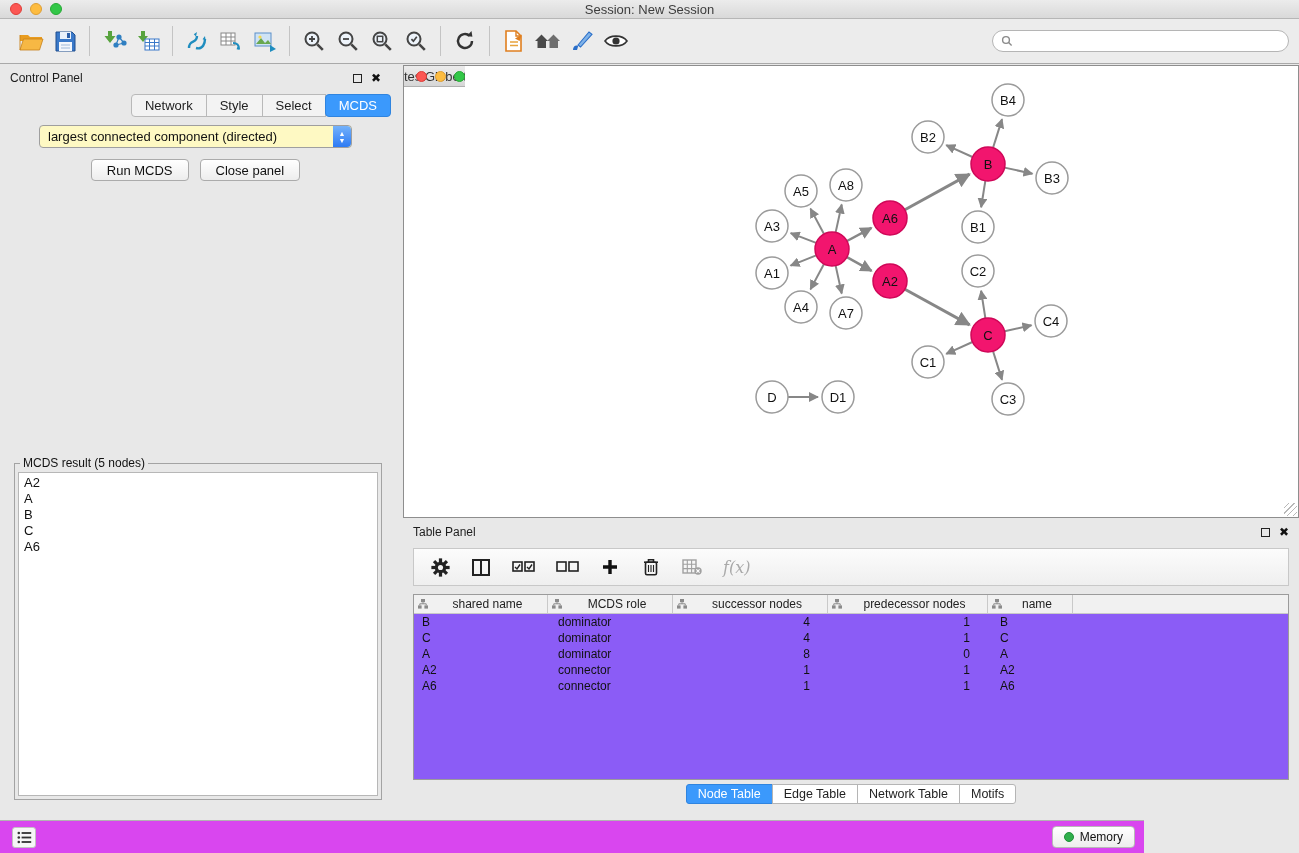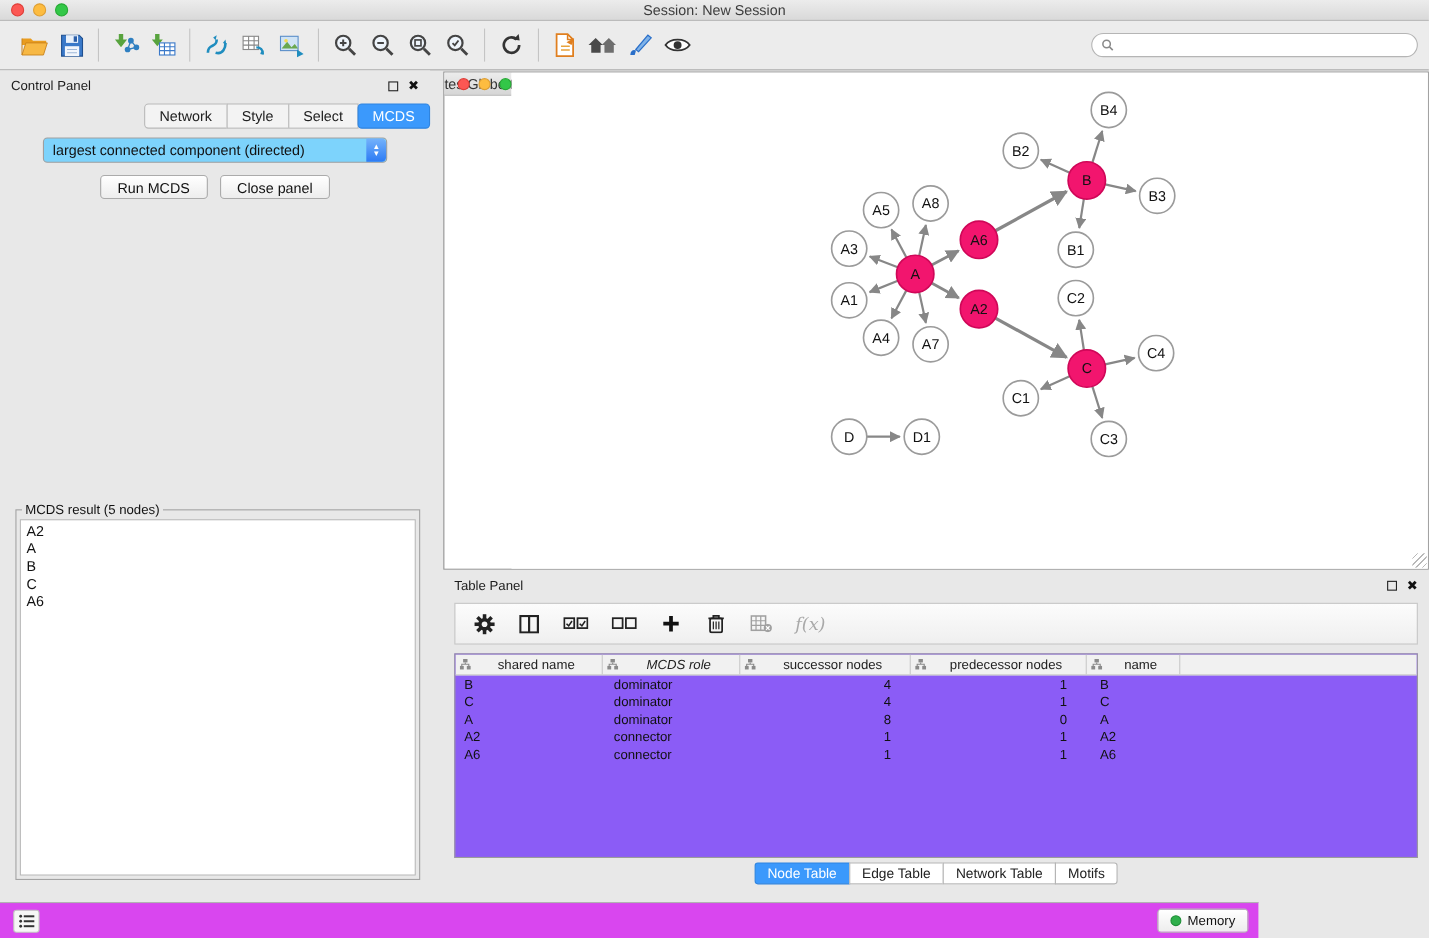--- a/index.html
+++ b/index.html
@@ -27,21 +27,21 @@
   .panel-header{height:28px;display:flex;align-items:center;padding:0 10px;font-size:12px;color:#1d1d1d}
   .panel-header .ph-icons{margin-left:auto;display:flex;align-items:center;gap:9px}
   .float-box{width:9px;height:9px;border:1.5px solid #222;display:inline-block}
   .close-x{font-size:12px;color:#111;line-height:12px}
   .cp-tabs{display:flex;justify-content:flex-end;margin-top:2px}
   .cp-tab{padding:3px 13px;font-size:13px;background:#f3f3f3;border:1px solid #b9b9b9;margin-left:-1px;color:#222}
   .cp-tab:first-child{border-radius:4px 0 0 4px;margin-left:0}
   .cp-tab:last-child{border-radius:0 4px 4px 0}
   .cp-tab.active{background:#3b99fc;border-color:#2f84df;color:#fff;border-radius:4px}
   .opt-label{margin-top:24px;text-align:center;font-size:13px}
-  .dropdown{margin:8px auto 0;width:313px;height:23px;background:#7dd3fc;border:1px solid #9f9f9f;border-radius:4px;position:relative;display:flex;align-items:center;padding-left:8px;font-size:13px}
+  .dropdown{margin:8px auto 0;width:313px;height:23px;background:#fef9c3;border:1px solid #9f9f9f;border-radius:4px;position:relative;display:flex;align-items:center;padding-left:8px;font-size:13px}
   .dropdown .stepper{position:absolute;right:0;top:0;bottom:0;width:18px;background:linear-gradient(#74b2fb,#2d7bf4);border-radius:0 4px 4px 0;display:flex;flex-direction:column;align-items:center;justify-content:center;color:#fff;font-size:7px;line-height:7px}
   .cp-buttons{margin-top:11px;display:flex;justify-content:center;gap:11px}
   .aqua-btn{height:22px;padding:0 15px;font-size:13px;border:1px solid #ababab;border-radius:4px;background:linear-gradient(#ffffff,#ededed);font-family:"Liberation Sans",sans-serif;color:#111}
   .result-box{position:absolute;left:14px;right:9px;top:392px;bottom:20px;border:1px solid #a3a3a3;background:#e8e8e8;padding:2px}
   .result-box legend{font-size:12px;padding:0 3px;margin-left:3px;color:#111}
   .result-list{position:absolute;left:3px;right:3px;top:2px;bottom:3px;background:#fff;border:1px solid #b7b7b7;padding:2px 5px;overflow:hidden}
   .result-item{font-size:13px;line-height:16px}
 
   
   .network-window{position:absolute;left:403px;top:65px;width:896px;height:453px;border:1px solid #8e8e8e;background:#fff;display:flex;flex-direction:row}
@@ -455,21 +455,21 @@
     <div class="t-head" id="table-header">
         <div class="th" style="width: 134px;">
           <svg width="10" height="10" viewBox="0 0 10 10">
             <rect x="3" y="0" width="4" height="3.2" fill="#8a8a8a"></rect>
             <rect x="0" y="6.4" width="3.6" height="3.2" fill="#8a8a8a"></rect>
             <rect x="6.4" y="6.4" width="3.6" height="3.2" fill="#8a8a8a"></rect>
             <path d="M5 3.2v1.6M1.8 6.4V4.8h6.4v1.6" stroke="#8a8a8a" fill="none"></path>
           </svg>
           <span class="hlabel">shared name</span>
         </div>
-        <div class="th" style="width: 125px; font-style: italic;">
+        <div class="th" style="width: 125px;">
           <svg width="10" height="10" viewBox="0 0 10 10">
             <rect x="3" y="0" width="4" height="3.2" fill="#8a8a8a"></rect>
             <rect x="0" y="6.4" width="3.6" height="3.2" fill="#8a8a8a"></rect>
             <rect x="6.4" y="6.4" width="3.6" height="3.2" fill="#8a8a8a"></rect>
             <path d="M5 3.2v1.6M1.8 6.4V4.8h6.4v1.6" stroke="#8a8a8a" fill="none"></path>
           </svg>
           <span class="hlabel">MCDS role</span>
         </div>
         <div class="th" style="width: 155px;">
           <svg width="10" height="10" viewBox="0 0 10 10">

